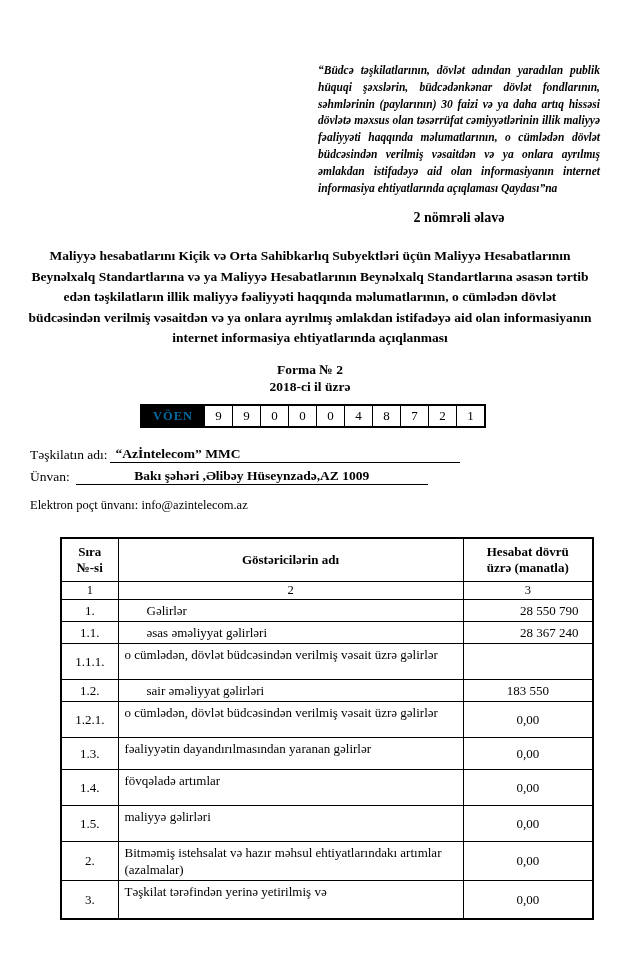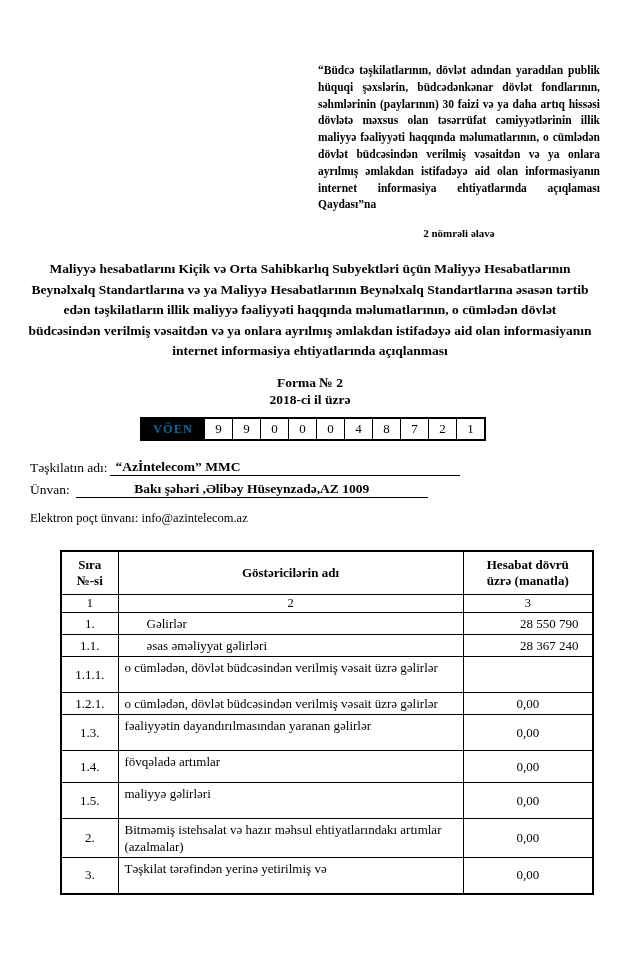--- a/index.html
+++ b/index.html
@@ -13,27 +13,28 @@
   }
   .page { width: 620px; height: 979px; position: relative; }
 
   .legal {
     margin: 62px 0 0 318px;
     width: 282px;
     font-size: 11.5px;
     line-height: 16.8px;
     font-weight: bold;
     text-align: justify;
+    font-style: italic;
   }
   .annex {
     margin: 14px 0 0 318px;
     width: 282px;
     text-align: center;
     font-weight: bold;
-    font-size: 11px;
+    font-size: 14px;
   }
   .main-title {
     margin: 20px 28px 0 28px;
     font-size: 13.5px;
     font-weight: bold;
     text-align: center;
     line-height: 20.5px;
   }
   .form-line {
     text-align: center;
@@ -199,20 +200,25 @@
           <td class="col-no">1.1.</td>
           <td class="col-name indent">əsas əməliyyat gəlirləri</td>
           <td class="col-val bold">28 367 240</td>
         </tr>
         <tr>
           <td class="col-no">1.1.1.</td>
           <td class="col-name">o cümlədən, dövlət büdcəsindən verilmiş vəsait üzrə gəlirlər</td>
           <td class="col-val"></td>
         </tr>
         <tr>
+          <td class="col-no">1.2.</td>
+          <td class="col-name indent">sair əməliyyat gəlirləri</td>
+          <td class="col-val">183 550</td>
+        </tr>
+        <tr>
           <td class="col-no">1.2.1.</td>
           <td class="col-name">o cümlədən, dövlət büdcəsindən verilmiş vəsait üzrə gəlirlər</td>
           <td class="col-val">0,00</td>
         </tr>
         <tr>
           <td class="col-no">1.3.</td>
           <td class="col-name">fəaliyyətin dayandırılmasından yaranan gəlirlər</td>
           <td class="col-val">0,00</td>
         </tr>
         <tr>

